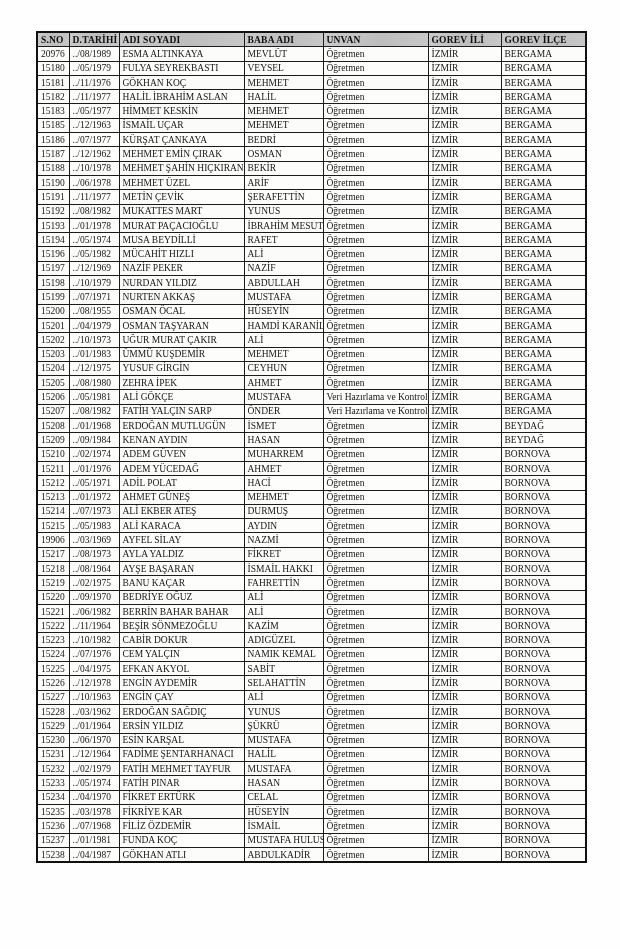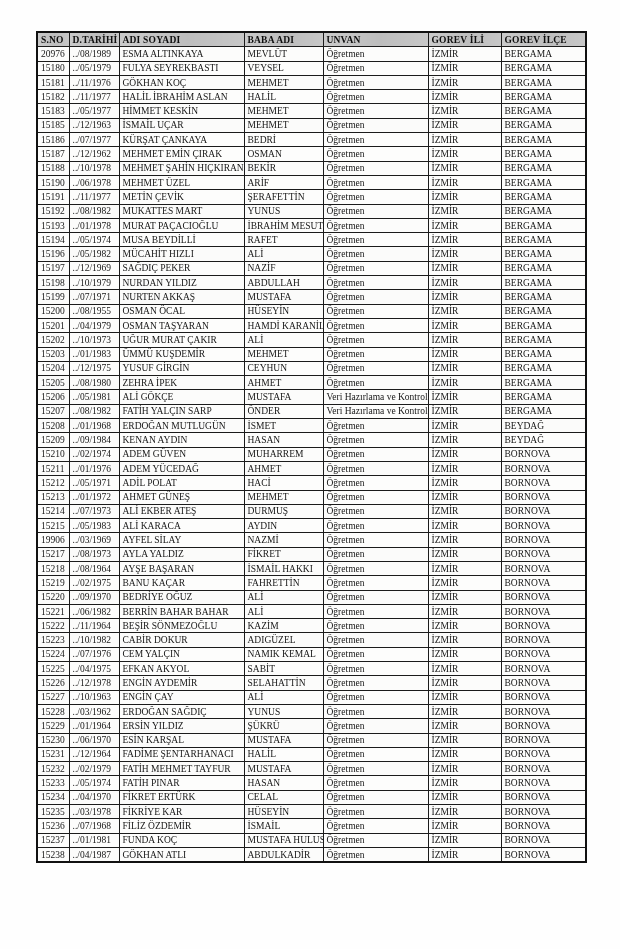--- a/index.html
+++ b/index.html
@@ -220,21 +220,21 @@
           <td>../05/1982</td>
           <td>MÜCAHİT HIZLI</td>
           <td>ALİ</td>
           <td>Öğretmen</td>
           <td>İZMİR</td>
           <td>BERGAMA</td>
         </tr>
         <tr>
           <td>15197</td>
           <td>../12/1969</td>
-          <td>SAĞDIÇ PEKER</td>
+          <td>NAZİF PEKER</td>
           <td>NAZİF</td>
           <td>Öğretmen</td>
           <td>İZMİR</td>
           <td>BERGAMA</td>
         </tr>
         <tr>
           <td>15198</td>
           <td>../10/1979</td>
           <td>NURDAN YILDIZ</td>
           <td>ABDULLAH</td>

